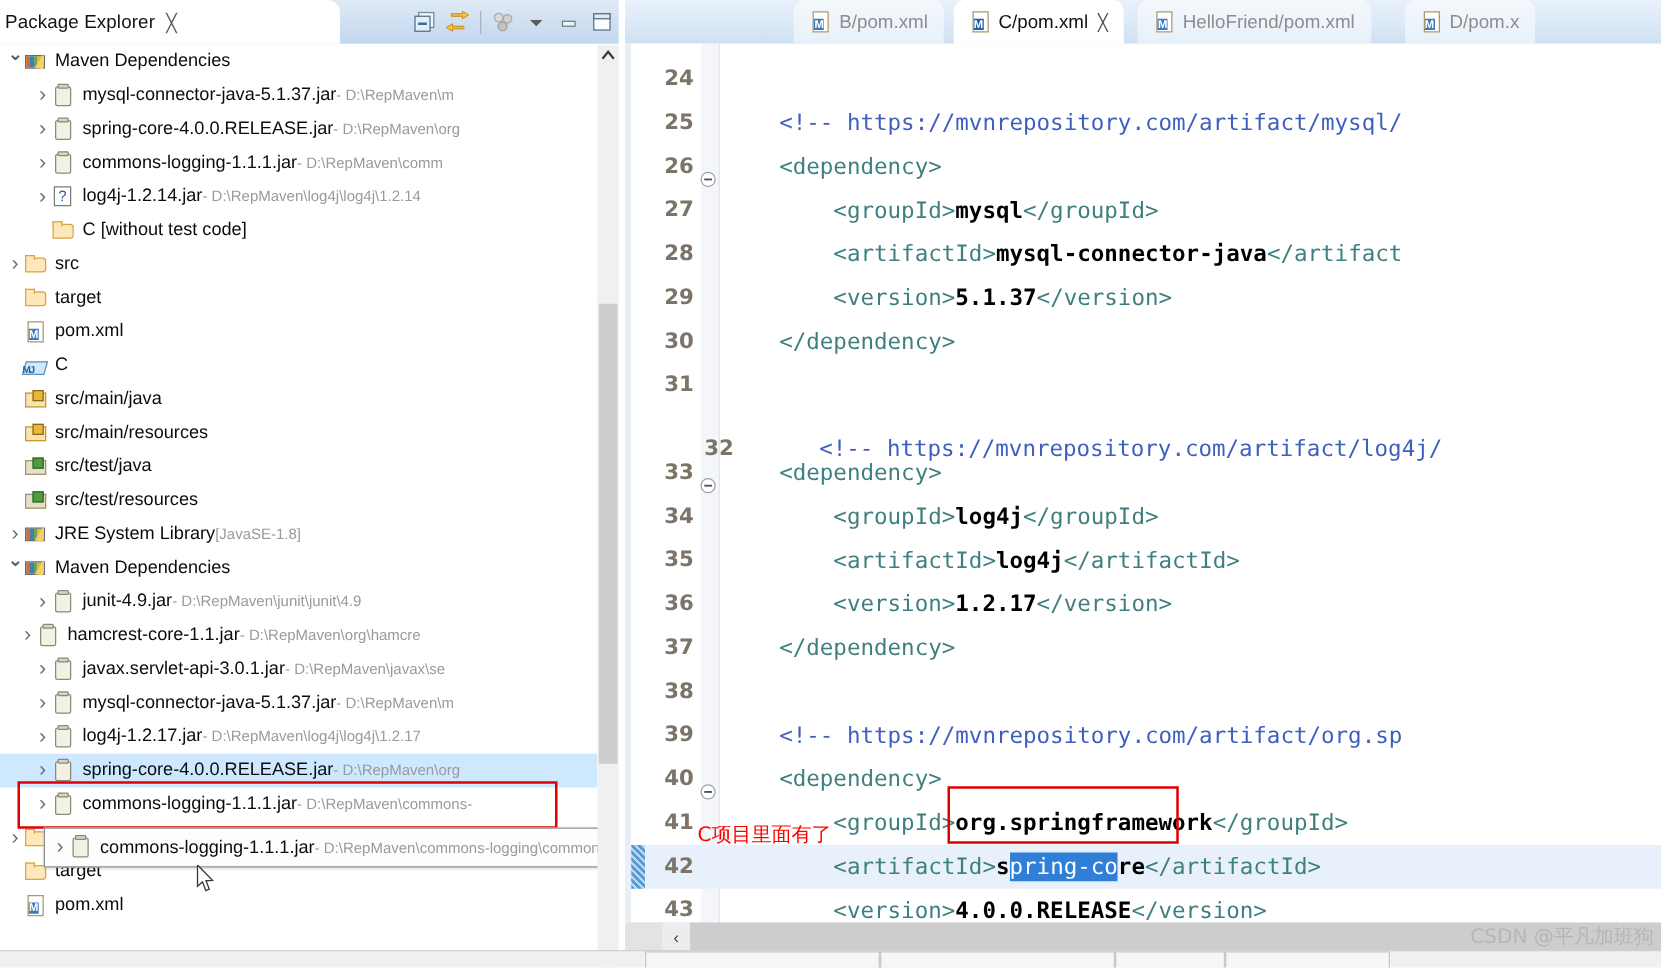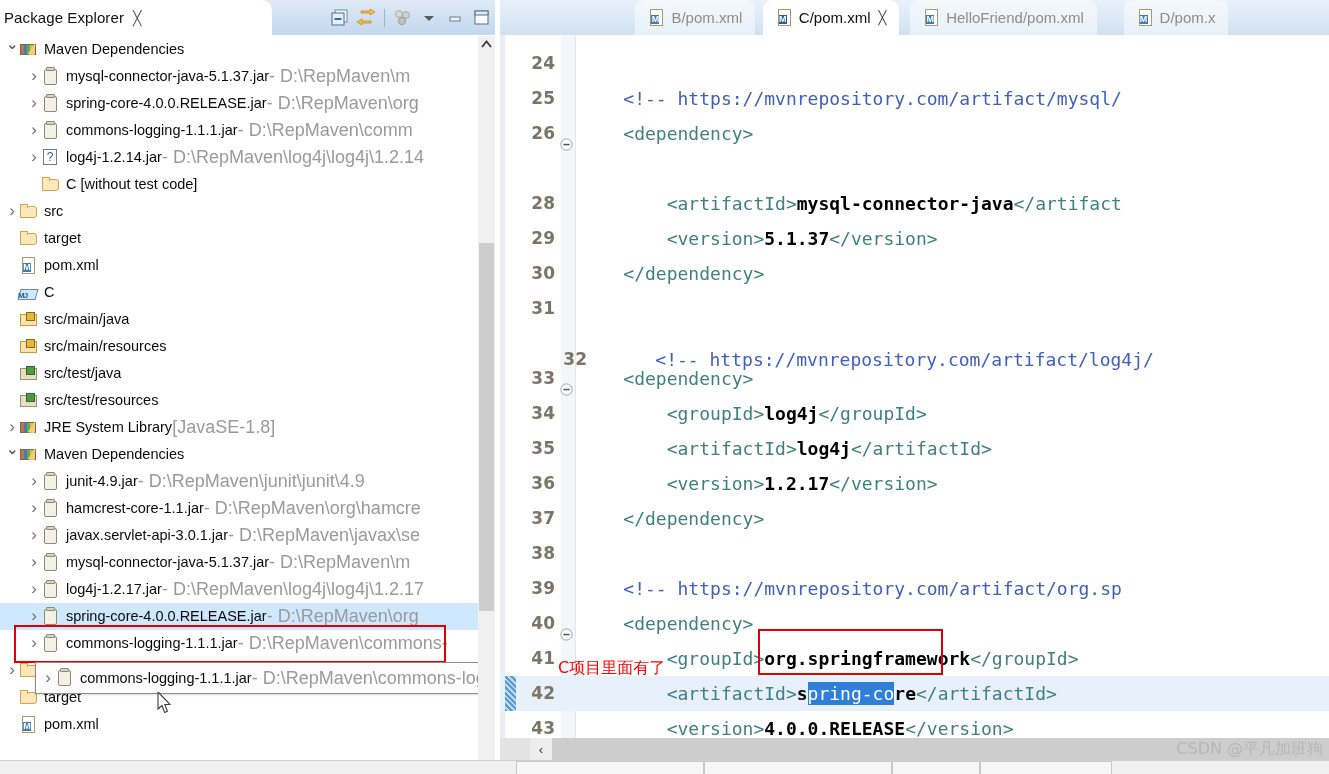--- a/index.html
+++ b/index.html
@@ -29,21 +29,21 @@
   
   .tree{position:absolute;left:0;top:36px;width:478px;height:738px;overflow:hidden;}
   .row{position:relative;height:27px;line-height:27px;white-space:nowrap;display:flex;align-items:center;}
   .row.sel{background:#cde8ff;}
   .arrow{width:12px;text-align:center;color:#5c5c5c;font-size:11px;flex:none;}
   .arrow.open::before{content:"\2304";position:relative;top:-5px;font-size:15px;font-weight:bold;}
   .arrow.closed::before{content:"\203A";font-size:17px;color:#6f6f6f;}
   .arrow.none::before{content:"";}
   .ico{width:22px;height:20px;flex:none;position:relative;margin-right:4px;}
   .lbl{font-size:14.5px;color:#0b0b0b;}
-  .path{font-size:18px;color:#9a9a9a;}
+  .path{font-size:12px;color:#9a9a9a;}
 
   
   .ic-lib::before{content:"";position:absolute;left:2px;top:4px;width:16px;height:11px;
     background:linear-gradient(to right,#d96b2b 0 3px,#3f7fb8 3px 6px,#6aa84f 6px 9px,#e8b832 9px 12px,#cfcfcf 12px 16px);
     border:1px solid #6b6b6b;box-sizing:border-box;}
   .ic-lib::after{content:"";position:absolute;left:11px;top:2px;width:0;height:0;
     border-left:5px solid transparent;border-right:2px solid transparent;border-bottom:13px solid #f4d06a;transform:rotate(12deg);}
   .ic-jar::before{content:"";position:absolute;left:4px;top:2px;width:13px;height:16px;
     background:#f3f0e4;border:1px solid #8a8a7a;border-radius:2px;box-sizing:border-box;}
   .ic-jar::after{content:"";position:absolute;left:6px;top:0px;width:9px;height:4px;
@@ -275,21 +275,21 @@
           <span class="arrow open"></span>
           <span class="ico ic-lib"></span>
           <span class="lbl">Maven Dependencies</span>
         </div>
         <div class="row" style="padding-left: 28px;">
           <span class="arrow closed"></span>
           <span class="ico ic-jar"></span>
           <span class="lbl">junit-4.9.jar</span>
           <span class="path"> - D:\RepMaven\junit\junit\4.9</span>
         </div>
-        <div class="row" style="padding-left: 28px;">
+        <div class="row" style="padding-left: 16px;">
           <span class="arrow closed"></span>
           <span class="ico ic-jar"></span>
           <span class="lbl">hamcrest-core-1.1.jar</span>
           <span class="path"> - D:\RepMaven\org\hamcre</span>
         </div>
         <div class="row" style="padding-left: 28px;">
           <span class="arrow closed"></span>
           <span class="ico ic-jar"></span>
           <span class="lbl">javax.servlet-api-3.0.1.jar</span>
           <span class="path"> - D:\RepMaven\javax\se</span>
@@ -405,20 +405,24 @@
             <span class="txt"><span class="cmt">    &lt;!-- https://mvnrepository.com/artifact/mysql/</span></span>
           </div>
           <div class="ln" style="top: 81px;">
             <span class="num">26</span>
             <span class="fold"><svg width="13" height="13" viewBox="0 0 13 13">
                 <circle cx="6.5" cy="6.5" r="5.6" fill="#fff" stroke="#9aa3ab"></circle>
                 <rect x="3.4" y="5.8" width="6.2" height="1.5" fill="#555"></rect>
               </svg></span>
             <span class="txt"><span class="tg">    &lt;dependency&gt;</span></span>
           </div>
+          <div class="ln" style="top: 116px;">
+            <span class="num">27</span>
+            <span class="txt"><span class="tg">        &lt;groupId&gt;</span><span class="val">mysql</span><span class="tg">&lt;/groupId&gt;</span></span>
+          </div>
           <div class="ln" style="top: 151px;">
             <span class="num">28</span>
             <span class="txt"><span class="tg">        &lt;artifactId&gt;</span><span class="val">mysql-connector-java</span><span class="tg">&lt;/artifact</span></span>
           </div>
           <div class="ln" style="top: 186px;">
             <span class="num">29</span>
             <span class="txt"><span class="tg">        &lt;version&gt;</span><span class="val">5.1.37</span><span class="tg">&lt;/version&gt;</span></span>
           </div>
           <div class="ln" style="top: 221px;">
             <span class="num">30</span>

